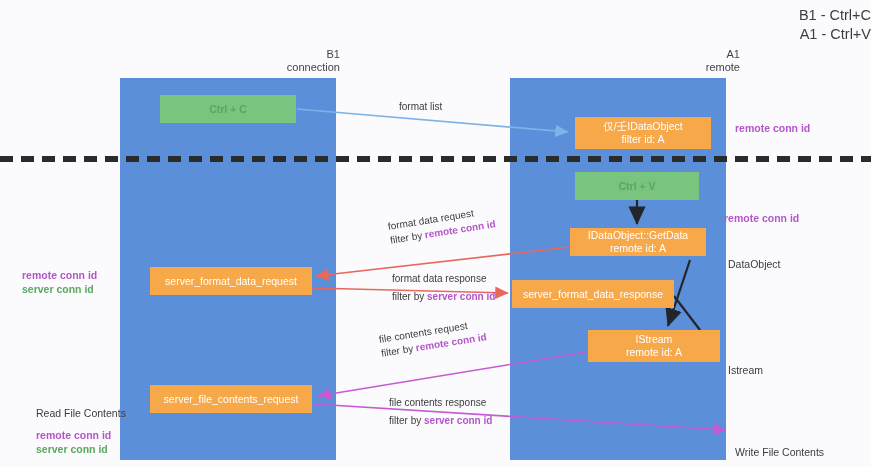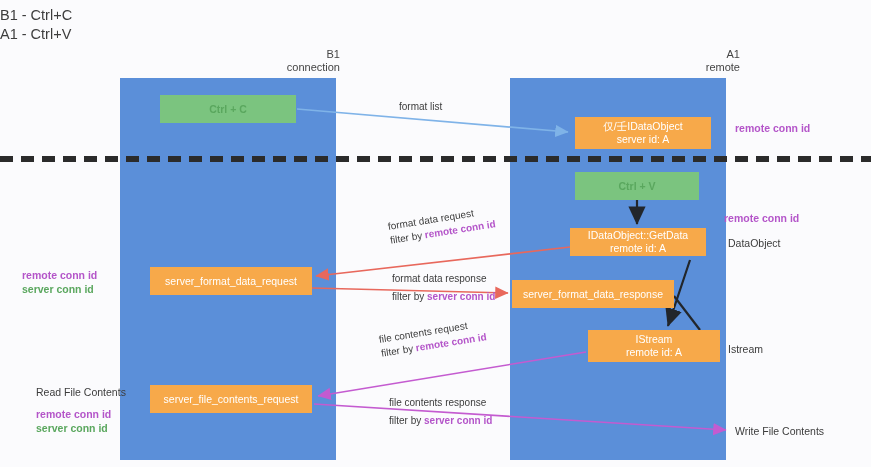--- a/index.html
+++ b/index.html
@@ -11,21 +11,21 @@
     overflow:hidden;
     position:relative;
   }
   #stage{position:absolute;left:0;top:0;width:871px;height:467px;}
 
   .abs{position:absolute;}
 
   
   #title{
     left:0;top:6px;width:871px;
-    text-align:left;
+    text-align:right;
     font-size:14.5px;
     line-height:19px;
     color:#3d3d3d;
     white-space:pre-line;
   }
 
   
   .colhdr{
     text-align:right;font-size:11px;line-height:13px;color:#444;
     white-space:pre-line;
@@ -65,21 +65,21 @@
   #box-sfdreq{left:150px;top:267px;width:162px;height:26px;}
   #box-sfdresp{left:512px;top:280px;width:162px;height:26px;}
   #box-istream{left:588px;top:330px;width:132px;height:32px;}
   #box-sfcreq{left:150px;top:385px;width:162px;height:26px;}
   #box-sfcresp{left:548px;top:417px;width:162px;height:26px;}
 
   
   .side{font-size:10.5px;line-height:14px;}
   .purple{color:#b455c9;font-weight:bold;}
   .green{color:#5aa75e;font-weight:bold;}
-  .plain{color:#3c3c3c;}
+  .plain{color:#3c3c3c;margin-top:21px;}
 
   #ann-r1{left:735px;top:121px;}
   #ann-r2{left:724px;top:211px;}
   #ann-dataobject{left:728px;top:236px;}
   #ann-istream{left:728px;top:342px;}
   #ann-writefc{left:735px;top:424px;}
 
   #ann-l1{left:22px;top:268px;text-align:left;}
   #ann-l2{left:36px;top:385px;text-align:left;}
 
@@ -144,21 +144,21 @@
 
     <line x1="586" y1="352" x2="318" y2="396" stroke="#c45bd0" stroke-width="1.6" marker-end="url(#ah-mag)"></line>
 
     <line x1="314" y1="404" x2="726" y2="430" stroke="#c45bd0" stroke-width="1.6" marker-end="url(#ah-mag)"></line>
   </svg>
 
   <div class="abs" id="divider"></div>
 
   <div class="abs box green" id="box-ctrlc">Ctrl + C</div>
   <div class="abs box orange" id="box-idataobject">仅/壬IDataObject
-server id: A</div>
+filter id: A</div>
   <div class="abs box green" id="box-ctrlv">Ctrl + V</div>
   <div class="abs box orange" id="box-getdata">IDataObject::GetData
 remote id: A</div>
   <div class="abs box orange" id="box-sfdreq">server_format_data_request</div>
   <div class="abs box orange" id="box-sfdresp">server_format_data_response</div>
   <div class="abs box orange" id="box-istream">IStream
 remote id: A</div>
   <div class="abs box orange" id="box-sfcreq">server_file_contents_request</div>
 
   <div class="abs elabel" id="lbl-formatlist">

